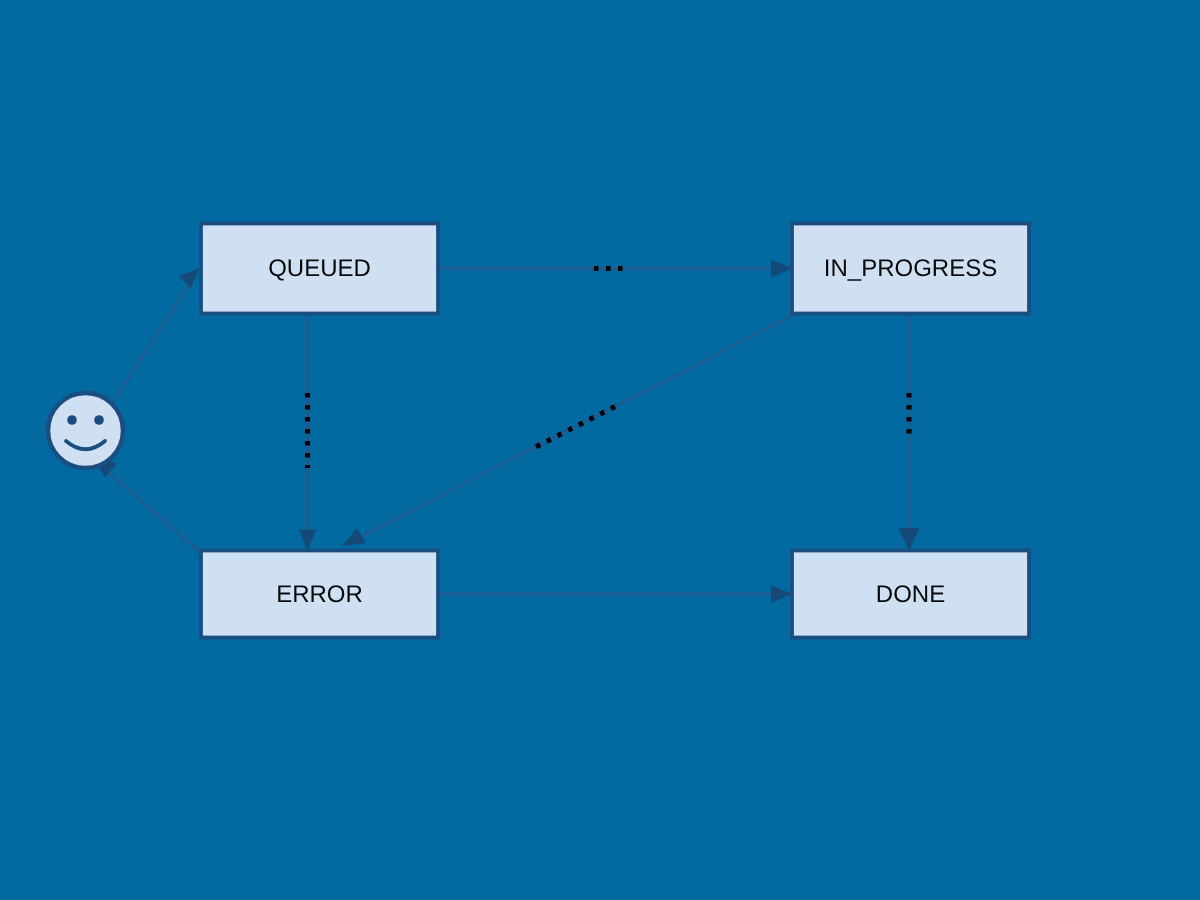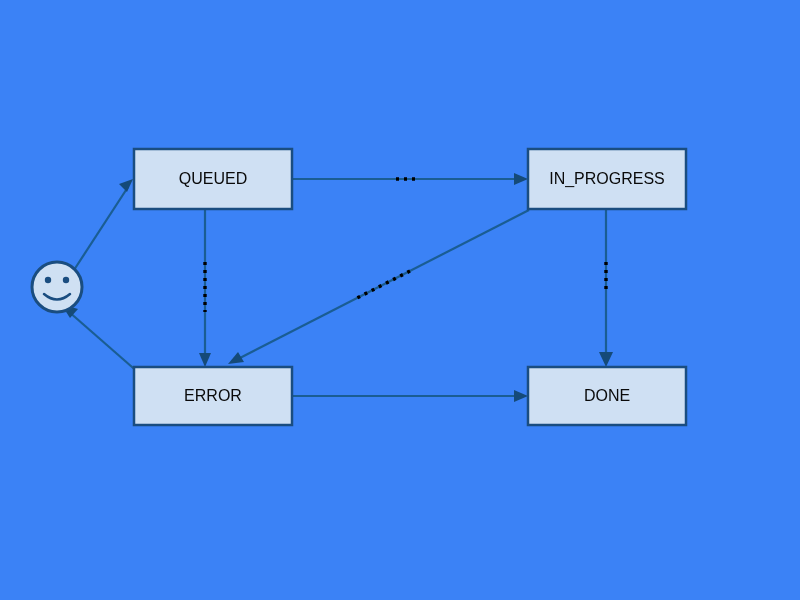--- a/index.html
+++ b/index.html
@@ -11,21 +11,21 @@
   body {
     width: 800px;
     height: 600px;
     overflow: hidden;
     font-family: "Liberation Sans", sans-serif;
   }
   #canvas-wrap {
     position: relative;
     width: 800px;
     height: 600px;
-    background: #3b82f6;
+    background: #0369a1;
   }
   svg#diagram {
     display: block;
     width: 800px;
     height: 600px;
   }
   .node-box {
     fill: #cfe0f3;
     stroke: #1a4d80;
     stroke-width: 2.5;

